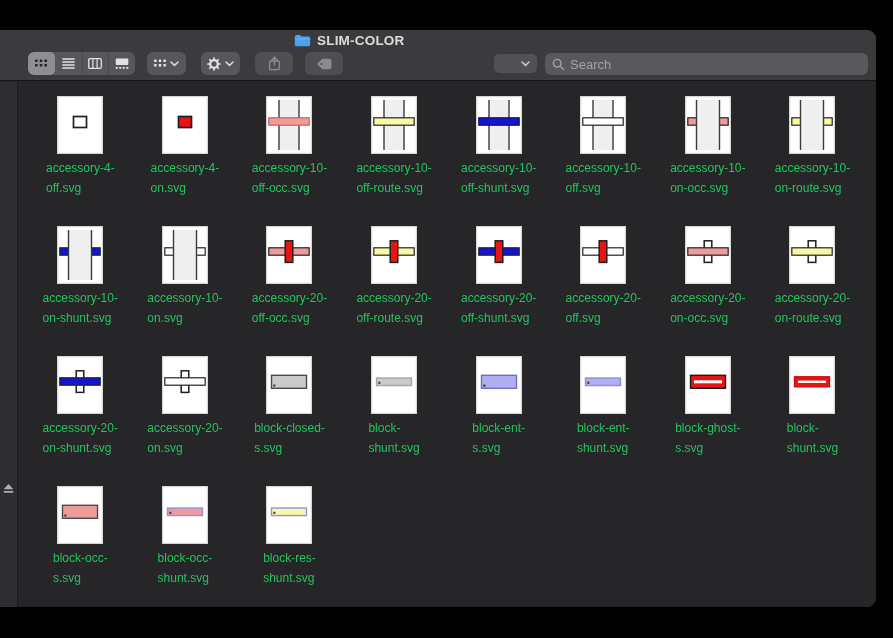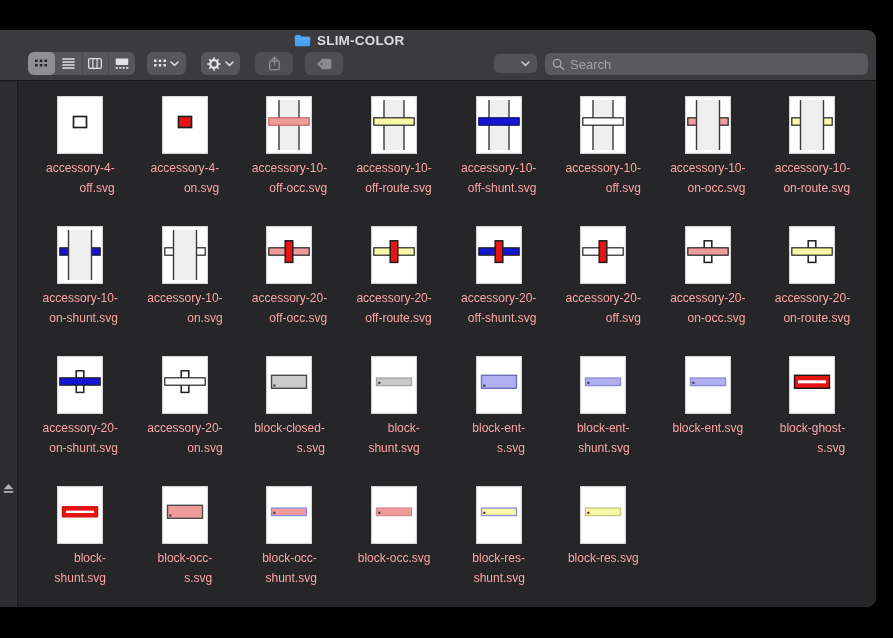--- a/index.html
+++ b/index.html
@@ -44,21 +44,21 @@
   .sidebar-sliver { position:absolute; left:0; top:52px; width:18px; height:525px;
                     background:#2E2E30; border-right:1px solid #1B1B1D; }
   .eject { position:absolute; left:3px; top:401px; }
 
   .content { position:absolute; left:19px; top:52px; width:857px; height:525px;
              background:#262628; overflow:hidden; }
   .grid { display:grid; grid-template-columns:repeat(8,104.6px); grid-auto-rows:130px;
           padding:14px 0 0 9px; }
   .cell { display:flex; flex-direction:column; align-items:center; }
   .page { display:block; }
-  .flabel { margin-top:5px; font-size:12px; line-height:19.5px; color:#fca5a5; text-align:right;
+  .flabel { margin-top:5px; font-size:12px; line-height:19.5px; color:#22c55e; text-align:left;
             max-width:102px; }
 </style>
 </head>
 <body>
 
 <div class="screen">
   <div class="window">
 
     <div class="header">
       <div class="titlebar">
@@ -442,30 +442,20 @@
               <rect x="7.3" y="25.75" width="2.1" height="2.1" fill="#3A3A3A"></rect>
             </svg>
             <div class="flabel">
               <div>block-ent-</div>
               <div>shunt.svg</div>
             </div>
           </div>
           <div class="cell">
             <svg class="page" width="46" height="58" viewBox="0 0 46 58">
               <rect x="0.6" y="0.6" width="44.8" height="56.8" fill="#FFFFFF" stroke="#D6D6D6" stroke-width="1.2"></rect>
-              <rect x="5.5" y="22.05" width="35" height="7.5" fill="#AFAFF1" stroke="#8C8CD8" stroke-width="1.4"></rect>
-              <rect x="7.3" y="25.75" width="2.1" height="2.1" fill="#3A3A3A"></rect>
-            </svg>
-            <div class="flabel">
-              <div>block-ent.svg</div>
-            </div>
-          </div>
-          <div class="cell">
-            <svg class="page" width="46" height="58" viewBox="0 0 46 58">
-              <rect x="0.6" y="0.6" width="44.8" height="56.8" fill="#FFFFFF" stroke="#D6D6D6" stroke-width="1.2"></rect>
               <rect x="5.5" y="19.3" width="35" height="13" fill="#E81313" stroke="#1A1A1A" stroke-width="1.4"></rect>
               <rect x="9" y="24.3" width="28" height="3" fill="#FFFFFF"></rect>
             </svg>
             <div class="flabel">
               <div>block-ghost-</div>
               <div>s.svg</div>
             </div>
           </div>
           <div class="cell">
             <svg class="page" width="46" height="58" viewBox="0 0 46 58">
@@ -496,45 +486,25 @@
               <rect x="7.3" y="25.75" width="2.1" height="2.1" fill="#3A3A3A"></rect>
             </svg>
             <div class="flabel">
               <div>block-occ-</div>
               <div>shunt.svg</div>
             </div>
           </div>
           <div class="cell">
             <svg class="page" width="46" height="58" viewBox="0 0 46 58">
               <rect x="0.6" y="0.6" width="44.8" height="56.8" fill="#FFFFFF" stroke="#D6D6D6" stroke-width="1.2"></rect>
-              <rect x="5.5" y="22.05" width="35" height="7.5" fill="#F09B9B" stroke="#DA8C8C" stroke-width="1.4"></rect>
-              <rect x="7.3" y="25.75" width="2.1" height="2.1" fill="#3A3A3A"></rect>
-            </svg>
-            <div class="flabel">
-              <div>block-occ.svg</div>
-            </div>
-          </div>
-          <div class="cell">
-            <svg class="page" width="46" height="58" viewBox="0 0 46 58">
-              <rect x="0.6" y="0.6" width="44.8" height="56.8" fill="#FFFFFF" stroke="#D6D6D6" stroke-width="1.2"></rect>
               <rect x="5.5" y="22.05" width="35" height="7.5" fill="#F8F8A6" stroke="#9292DC" stroke-width="1.4"></rect>
               <rect x="7.3" y="25.75" width="2.1" height="2.1" fill="#3A3A3A"></rect>
             </svg>
             <div class="flabel">
               <div>block-res-</div>
               <div>shunt.svg</div>
             </div>
           </div>
-          <div class="cell">
-            <svg class="page" width="46" height="58" viewBox="0 0 46 58">
-              <rect x="0.6" y="0.6" width="44.8" height="56.8" fill="#FFFFFF" stroke="#D6D6D6" stroke-width="1.2"></rect>
-              <rect x="5.5" y="22.05" width="35" height="7.5" fill="#F8F8A6" stroke="#C9C983" stroke-width="1.4"></rect>
-              <rect x="7.3" y="25.75" width="2.1" height="2.1" fill="#3A3A3A"></rect>
-            </svg>
-            <div class="flabel">
-              <div>block-res.svg</div>
-            </div>
-          </div>
         </div>
     </div>
 
   </div>
 </div>
 
 </body></html>

